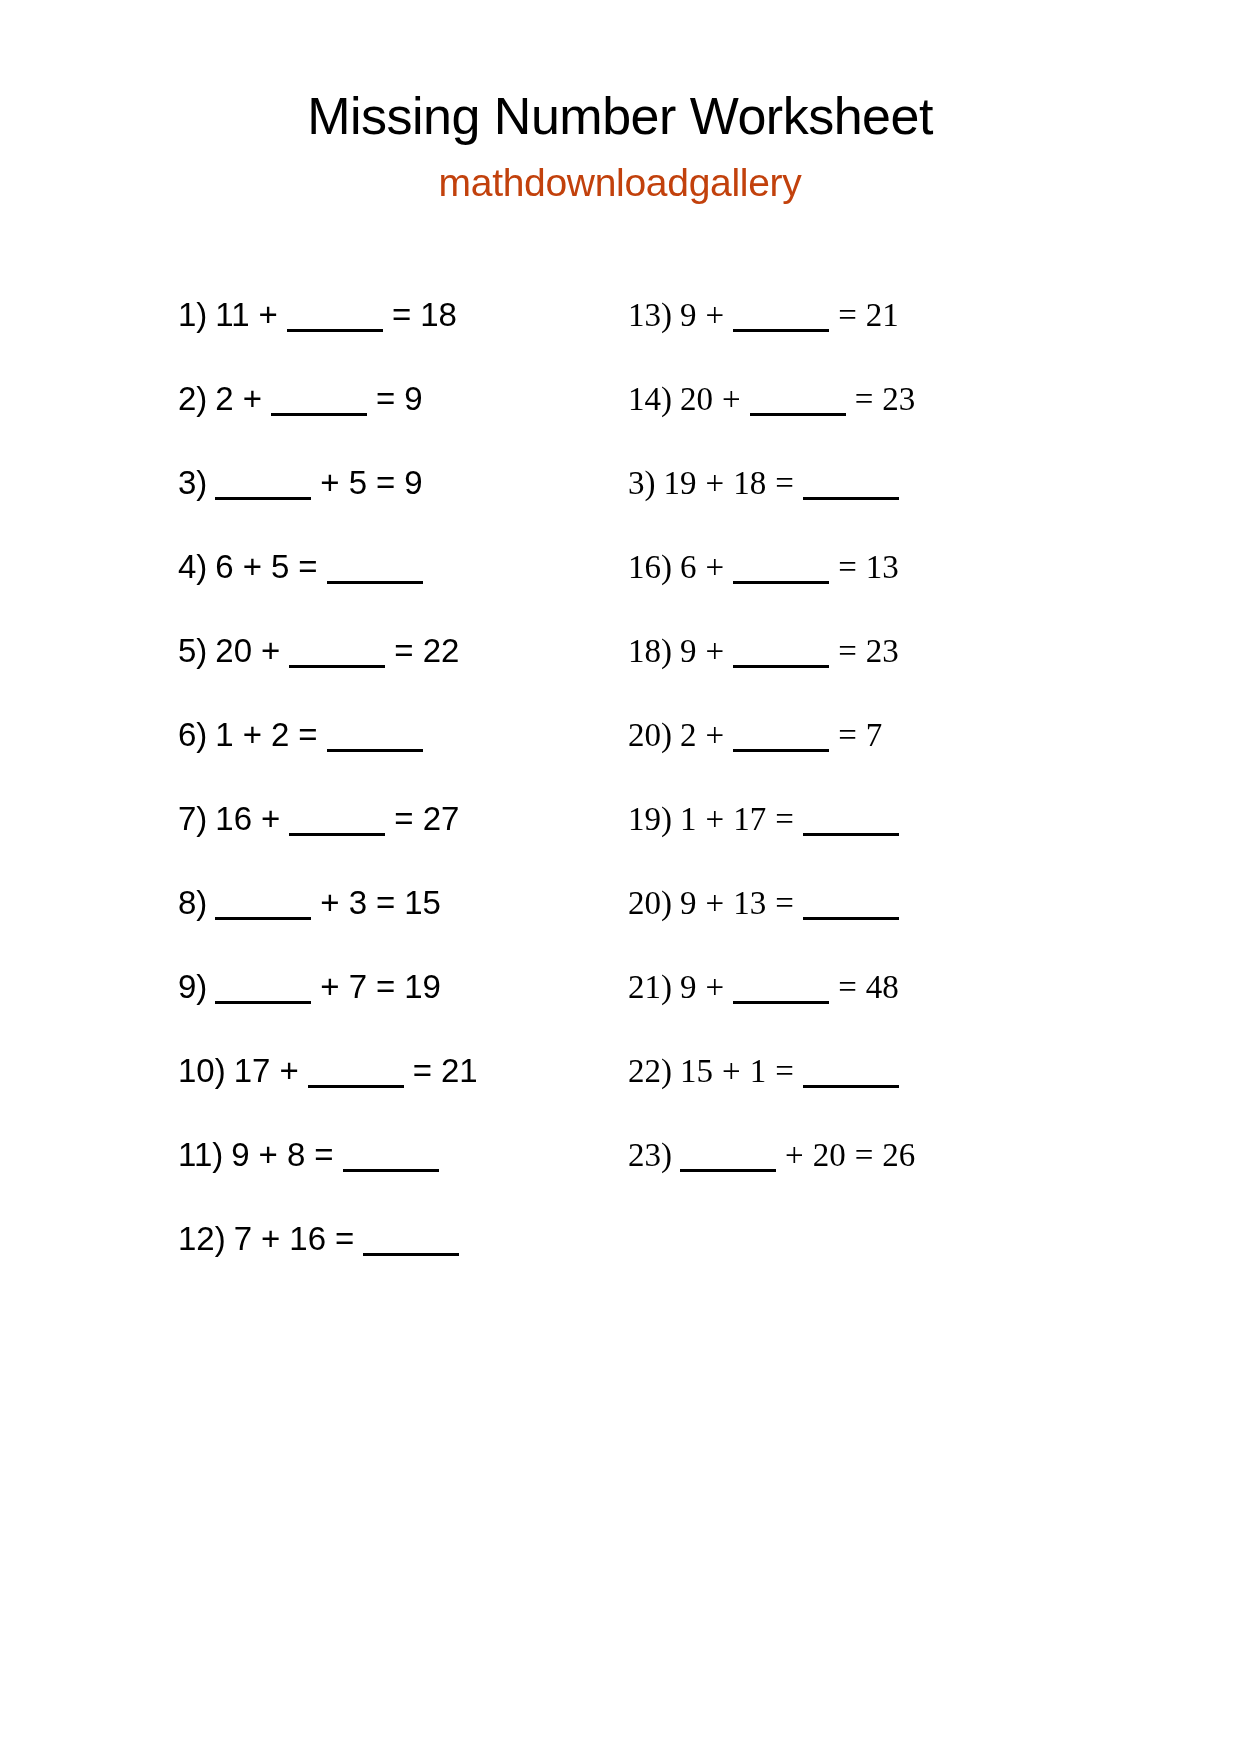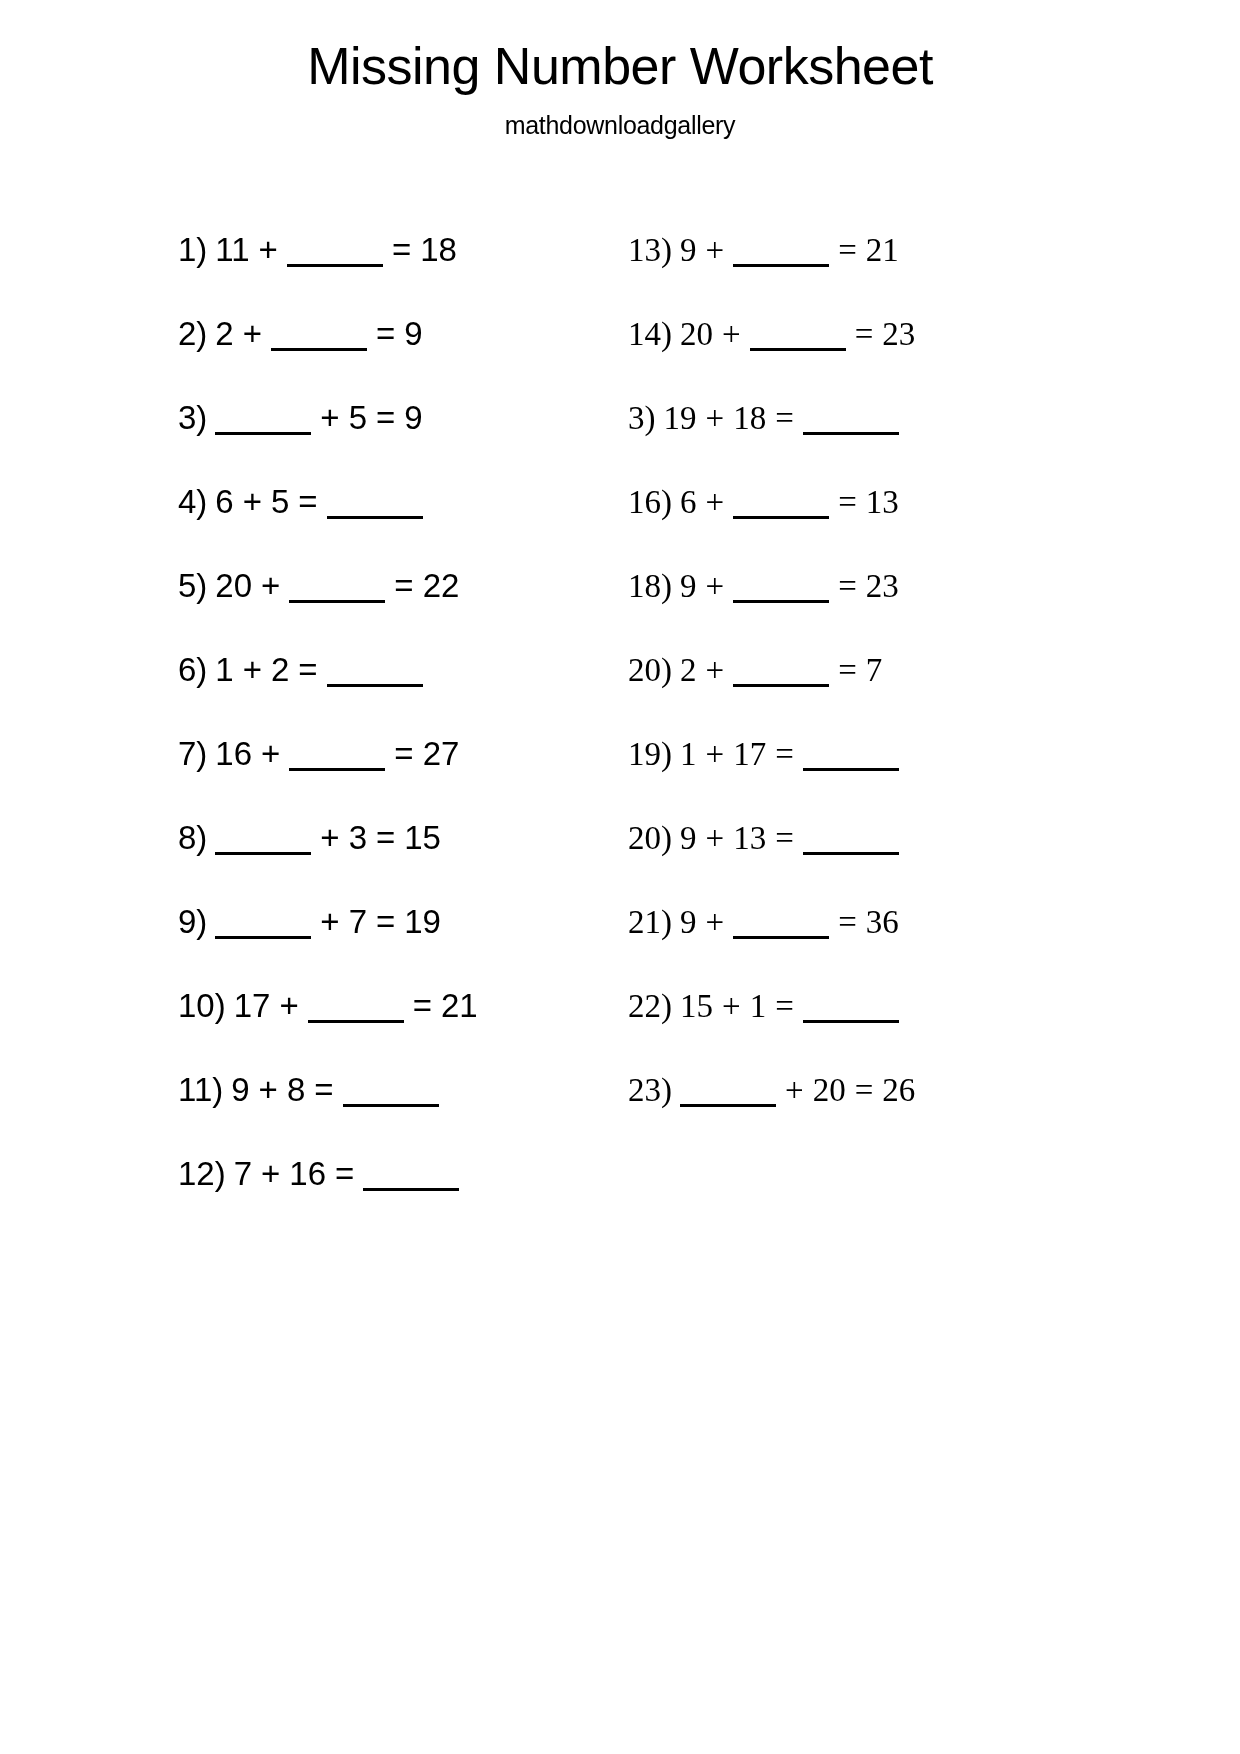--- a/index.html
+++ b/index.html
@@ -20,35 +20,35 @@
     width: 1240px;
     height: 1754px;
     box-sizing: border-box;
     padding: 0;
     position: relative;
   }
 
   
   .header {
     text-align: center;
-    padding-top: 40px;
+    padding-top: 90px;
   }
   .worksheet-title {
     font-size: 52px;
     font-weight: 400;
     letter-spacing: -0.5px;
     line-height: 1.0;
     color: #000000;
     margin: 0;
     font-family: "Liberation Sans", sans-serif;
   }
   .worksheet-subtitle {
-    font-size: 25px;
+    font-size: 39px;
     font-weight: 400;
-    color: #000000;
+    color: #c2410c;
     margin: 19px 0 0 0;
     letter-spacing: -0.3px;
     font-family: "Liberation Sans", sans-serif;
   }
 
   
   .columns {
     display: flex;
     margin-top: 92px;
     padding-left: 178px;
@@ -270,21 +270,21 @@
           <span class="problem-token">13</span>
           <span class="problem-token">=</span>
           <span class="blank"></span>
         </div>
         <div class="problem">
           <span class="problem-number">21)</span>
           <span class="problem-token">9</span>
           <span class="problem-token">+</span>
           <span class="blank"></span>
           <span class="problem-token">=</span>
-          <span class="problem-token">36</span>
+          <span class="problem-token">48</span>
         </div>
         <div class="problem">
           <span class="problem-number">22)</span>
           <span class="problem-token">15</span>
           <span class="problem-token">+</span>
           <span class="problem-token">1</span>
           <span class="problem-token">=</span>
           <span class="blank"></span>
         </div>
         <div class="problem">

